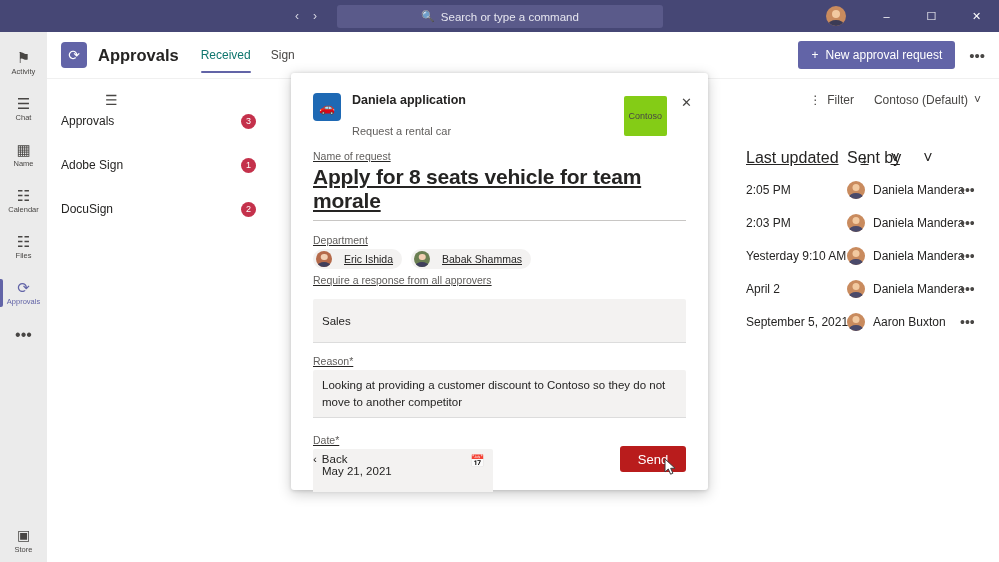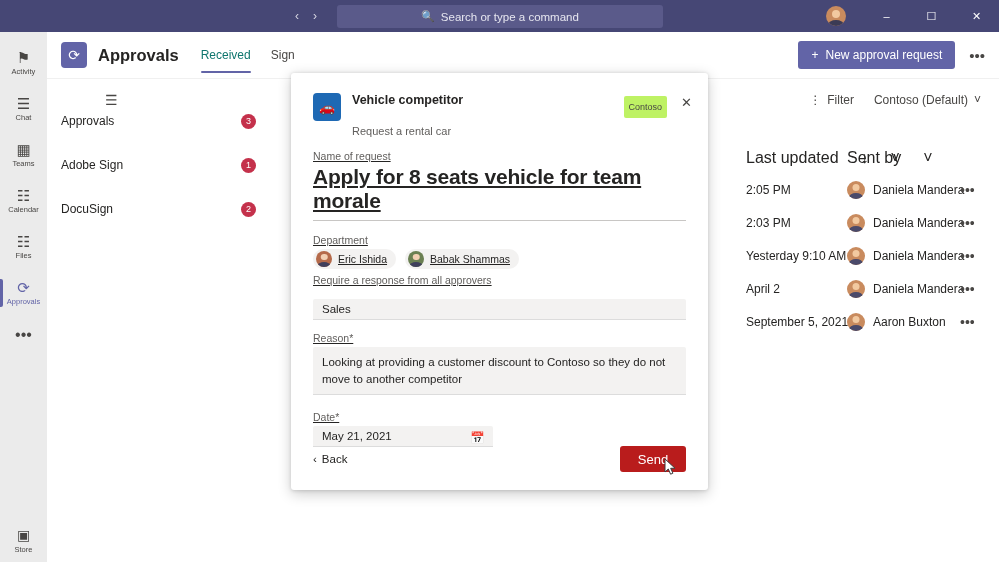--- a/index.html
+++ b/index.html
@@ -144,21 +144,21 @@
     margin-left: auto; width: 15px; height: 15px; border-radius: 50%;
     background: #c4314b; color: #fff; font-size: 9px;
     display: flex; align-items: center; justify-content: center;
   }
 
   
   .main {
     position: absolute; left: 270px; top: 121px; width: 729px; height: 441px;
     background: #fff;
   }
-  .th-lastupdated { position: absolute; left: 476px; top: 28px; display: flex; gap: 22px; align-items: center; }
+  .th-lastupdated { position: absolute; left: 476px; top: 28px; display: flex; gap: 22px; align-items: center; text-decoration: underline; }
   .th-sentby { position: absolute; left: 577px; top: 28px; display: flex; gap: 22px; align-items: center; }
   .trow {
     position: absolute; left: 0; width: 729px; height: 33px;
     display: flex; align-items: center; font-size: 12px; color: #252423;
   }
   .trow .subject { position: absolute; left: 330px; color: #252423; }
   .trow .updated { position: absolute; left: 476px; color: #252423; }
   .trow .sender { position: absolute; left: 577px; display: flex; align-items: center; gap: 8px; }
   .trow .rowmore { position: absolute; left: 690px; color: #484644; font-size: 14px; }
   .mini-avatar {
@@ -185,54 +185,54 @@
   .modal-icon {
     width: 28px; height: 28px; border-radius: 4px; background: #1e69b4;
     display: flex; align-items: center; justify-content: center;
     color: #fff; font-size: 13px; flex: none;
   }
   .modal-titles { margin-left: 11px; }
   .modal-title { font-size: 12.5px; font-weight: bold; color: #252423; }
   .modal-sub { font-size: 11px; color: #605e5c; margin-top: 18px; }
   .modal-tag {
     margin-left: auto; font-size: 9px; color: #484644;
-    background: #bef264; border-radius: 2px; padding: 6px 5px; margin-top: 3px;
+    background: #84cc16; border-radius: 2px; padding: 15px 5px; margin-top: 3px;
   }
   .modal-close { margin-left: 14px; color: #484644; font-size: 13px; margin-top: 2px; }
 
   .modal-body { padding: 13px 22px 0 22px; text-decoration: underline; }
   .fl { font-size: 10.5px; color: #605e5c; margin-bottom: 3px; }
   .request-name {
     font-size: 21px; font-weight: bold; color: #252423;
     border-bottom: 1px solid #c8c6c4; padding-bottom: 7px; letter-spacing: -0.2px;
   }
   .approvers-row { display: flex; gap: 9px; margin-bottom: 5px; }
   .pill {
-    display: flex; align-items: center; gap: 6px;
+    display: flex; align-items: center; gap: 12px;
     background: #f3f2f1; border-radius: 12px; padding: 2px 9px 2px 3px;
     font-size: 10.5px; color: #252423;
   }
   .pill .pa {
     width: 16px; height: 16px; border-radius: 50%; position: relative; overflow: hidden;
   }
   .pill .pa.a { background: #b56a4a; }
   .pill .pa.b { background: #6a7f52; }
   .pill .pa::after {
     content: ""; position: absolute; left: 50%; top: 2.5px; transform: translateX(-50%);
     width: 6.5px; height: 6.5px; border-radius: 50%; background: #f2cfb3;
   }
   .pill .pa::before {
     content: ""; position: absolute; left: 50%; bottom: -3px; transform: translateX(-50%);
     width: 13px; height: 8px; border-radius: 50% 50% 0 0; background: #3f3f5c;
   }
   .note { font-size: 10.5px; color: #605e5c; margin-bottom: 13px; }
   .field { margin-bottom: 12px; }
   .inp {
     width: 100%; background: #f3f2f1; border: none; border-bottom: 1px solid #dcdcdc;
-    height: 21px; padding: 0 9px; font-size: 11.5px; color: #252423;
+    height: 44px; padding: 0 9px; font-size: 11.5px; color: #252423;
     font-family: "Liberation Sans", sans-serif; border-radius: 2px 2px 0 0;
   }
   .ta {
     width: 100%; background: #f3f2f1; border: none; border-bottom: 1px solid #dcdcdc;
     height: 48px; padding: 7px 9px; font-size: 11.5px; color: #252423;
     font-family: "Liberation Sans", sans-serif; resize: none; line-height: 1.45;
     border-radius: 2px 2px 0 0;
   }
   .datewrap { position: relative; width: 180px; }
   .datewrap .cal {
@@ -278,21 +278,21 @@
     <div class="rail-item">
       <span class="ic">⚑</span>
       <span>Activity</span>
     </div>
     <div class="rail-item">
       <span class="ic">☰</span>
       <span>Chat</span>
     </div>
     <div class="rail-item">
       <span class="ic">▦</span>
-      <span>Teams</span>
+      <span>Name</span>
     </div>
     <div class="rail-item">
       <span class="ic">☷</span>
       <span>Calendar</span>
     </div>
     <div class="rail-item">
       <span class="ic">☷</span>
       <span>Files</span>
     </div>
     <div class="rail-item active">
@@ -410,21 +410,21 @@
         <span>Aaron Buxton</span>
       </span>
       <span class="rowmore">•••</span>
     </div>
   </div>
 
   <div class="modal">
     <div class="modal-hdr">
       <div class="modal-icon">🚗</div>
       <div class="modal-titles">
-        <div class="modal-title">Vehicle competitor</div>
+        <div class="modal-title">Daniela application</div>
         <div class="modal-sub">Request a rental car</div>
       </div>
       <div class="modal-tag">Contoso</div>
       <div class="modal-close">✕</div>
     </div>
 
     <div class="modal-body">
       <div class="fl">Name of request</div>
       <div class="request-name">Apply for 8 seats vehicle for team morale</div>
 

